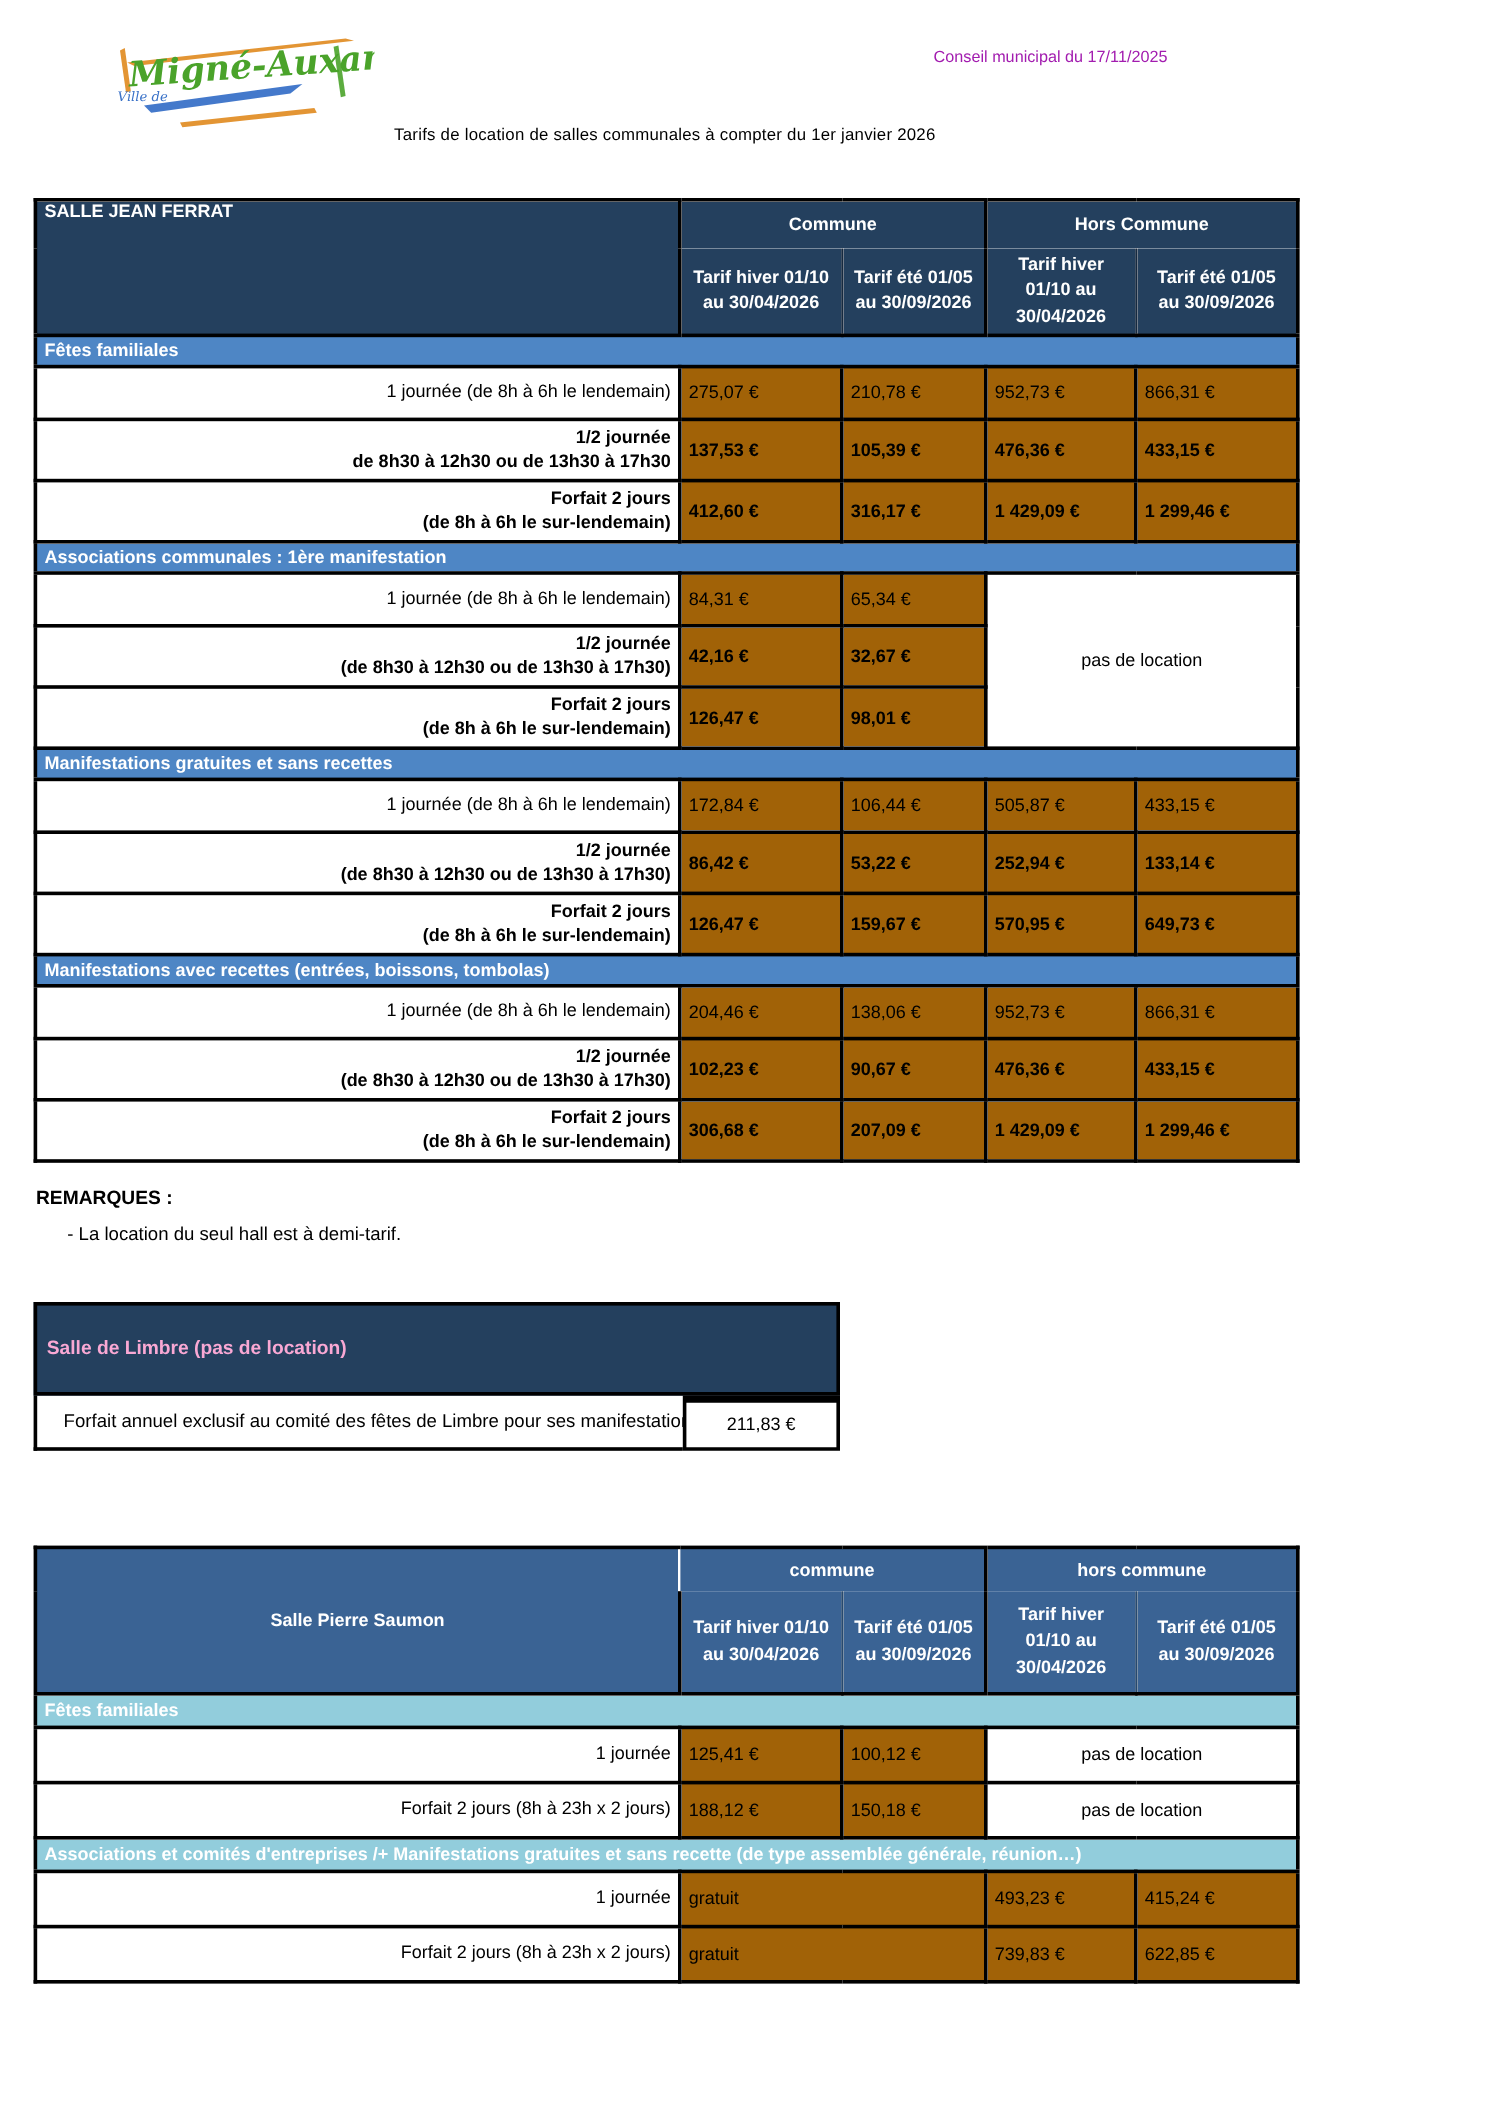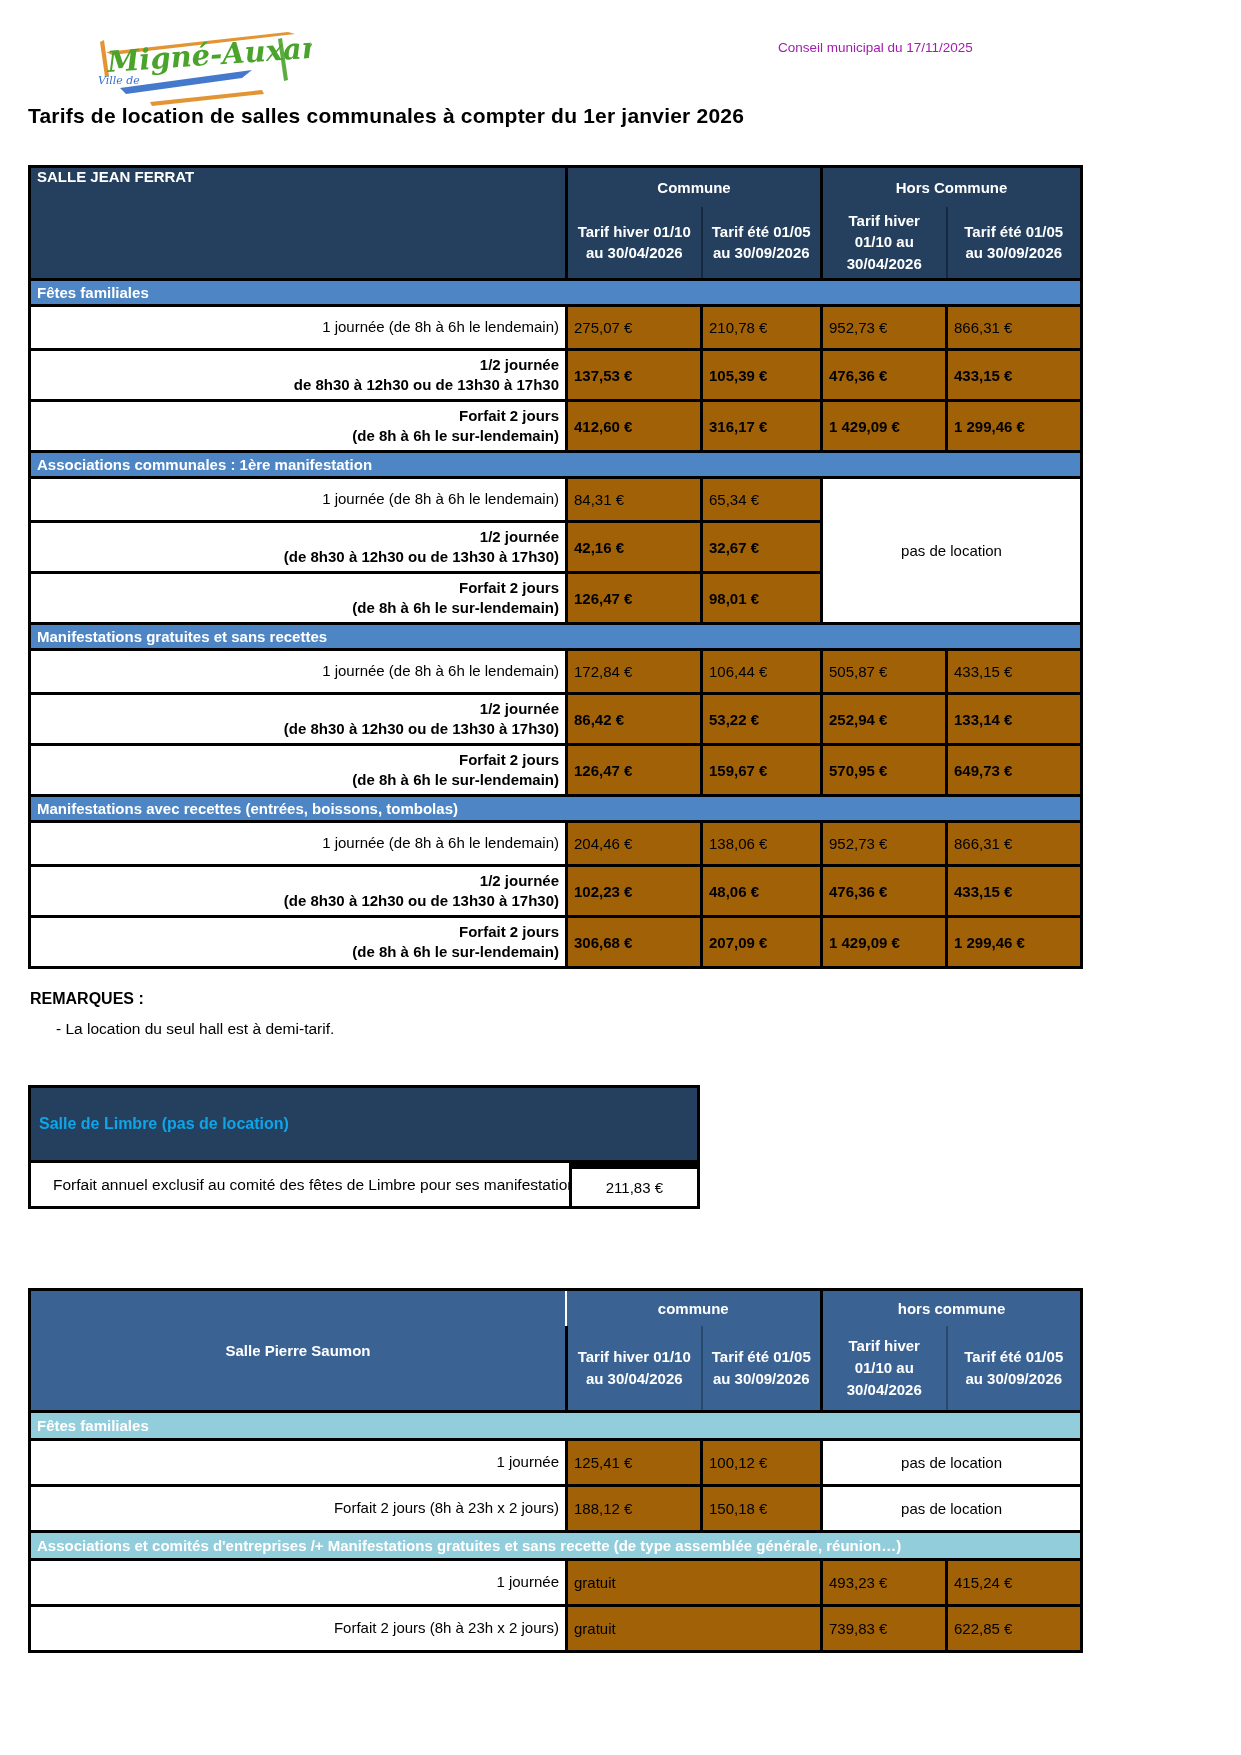--- a/index.html
+++ b/index.html
@@ -6,22 +6,22 @@
   body {
     width:1241px; height:1755px; background:#ffffff; position:relative;
     font-family:"Liberation Sans", sans-serif; color:#000;
     -webkit-font-smoothing:antialiased;
   }
   .abs { position:absolute; }
 
   
   .logo { left:92px; top:18px; width:220px; height:92px; }
   .meeting-note { left:778px; top:40px; font-size:13.5px; color:#a21caf; }
-  .doc-title { left:28px; top:104px; width:1052px; 
-               font-size:21px; font-weight:bold; letter-spacing:.2px; }
+  .doc-title { left:28px; top:104px; width:1052px; text-align:center;
+               font-size:14px; font-weight:normal; letter-spacing:.2px; }
 
   
   table.tarif { border-collapse:collapse; table-layout:fixed; width:1052px;
                 border:3px solid #000; }
   table.tarif td { padding:0 6px; font-size:15px; overflow:hidden; }
 
   
   .t-jf { left:28px; top:165px; }
   .hd-navy { background:#24405E; color:#fff; font-weight:bold; }
   td.corner { vertical-align:top; text-align:left; font-size:16px; padding:8px 8px; }
@@ -44,21 +44,21 @@
   td.val { text-align:left; border:3px solid #000; background:#a16207; }
   td.noloc { text-align:center; border:3px solid #000; background:#fff; font-size:15.5px; }
 
   
   .remarks { left:30px; top:990px; width:1000px; }
   .remarks-title { font-size:16px; font-weight:bold; }
   .remarks-item { font-size:15.5px; margin-top:12px; margin-left:26px; }
 
   
   .t-limbre { left:28px; top:1085px; width:672px; }
-  .limbre-header { display:flex; background:#24405E; color:#0ea5e9; font-weight:bold;
+  .limbre-header { display:flex; background:#24405E; color:#f9a8d4; font-weight:bold;
                    border:3px solid #000; border-bottom:3px solid #000; height:72px; }
   .limbre-header .lh-name { flex:1 1 auto; font-size:16px; display:flex; align-items:center; padding-left:8px; }
   .limbre-header .lh-year { width:129px; font-size:15.5px; display:flex; align-items:center; justify-content:center; }
   .limbre-row { display:flex; height:46px; }
   .limbre-row .lr-label { width:531px; border-left:3px solid #000; border-bottom:3px solid #000;
                           font-size:15.5px; display:flex; align-items:center; padding-left:22px;
                           white-space:nowrap; overflow:hidden; }
   .limbre-row .lr-value { width:129px; border:3px solid #000; border-top:6px solid #000;
                           font-size:15px; display:flex; align-items:center; justify-content:center; }
 
@@ -223,21 +223,21 @@
       <td class="val">138,06 €</td>
       <td class="val">952,73 €</td>
       <td class="val">866,31 €</td>
     </tr>
     <tr class="r-double">
       <td class="lbl">
           <div>1/2 journée</div>
           <div>(de 8h30 à 12h30 ou de 13h30 à 17h30)</div>
         </td>
       <td class="val">102,23 €</td>
-      <td class="val">48,06 €</td>
+      <td class="val">90,67 €</td>
       <td class="val">476,36 €</td>
       <td class="val">433,15 €</td>
     </tr>
     <tr class="r-double">
       <td class="lbl">
           <div>Forfait 2 jours</div>
           <div>(de 8h à 6h le sur-lendemain)</div>
         </td>
       <td class="val">306,68 €</td>
       <td class="val">207,09 €</td>

